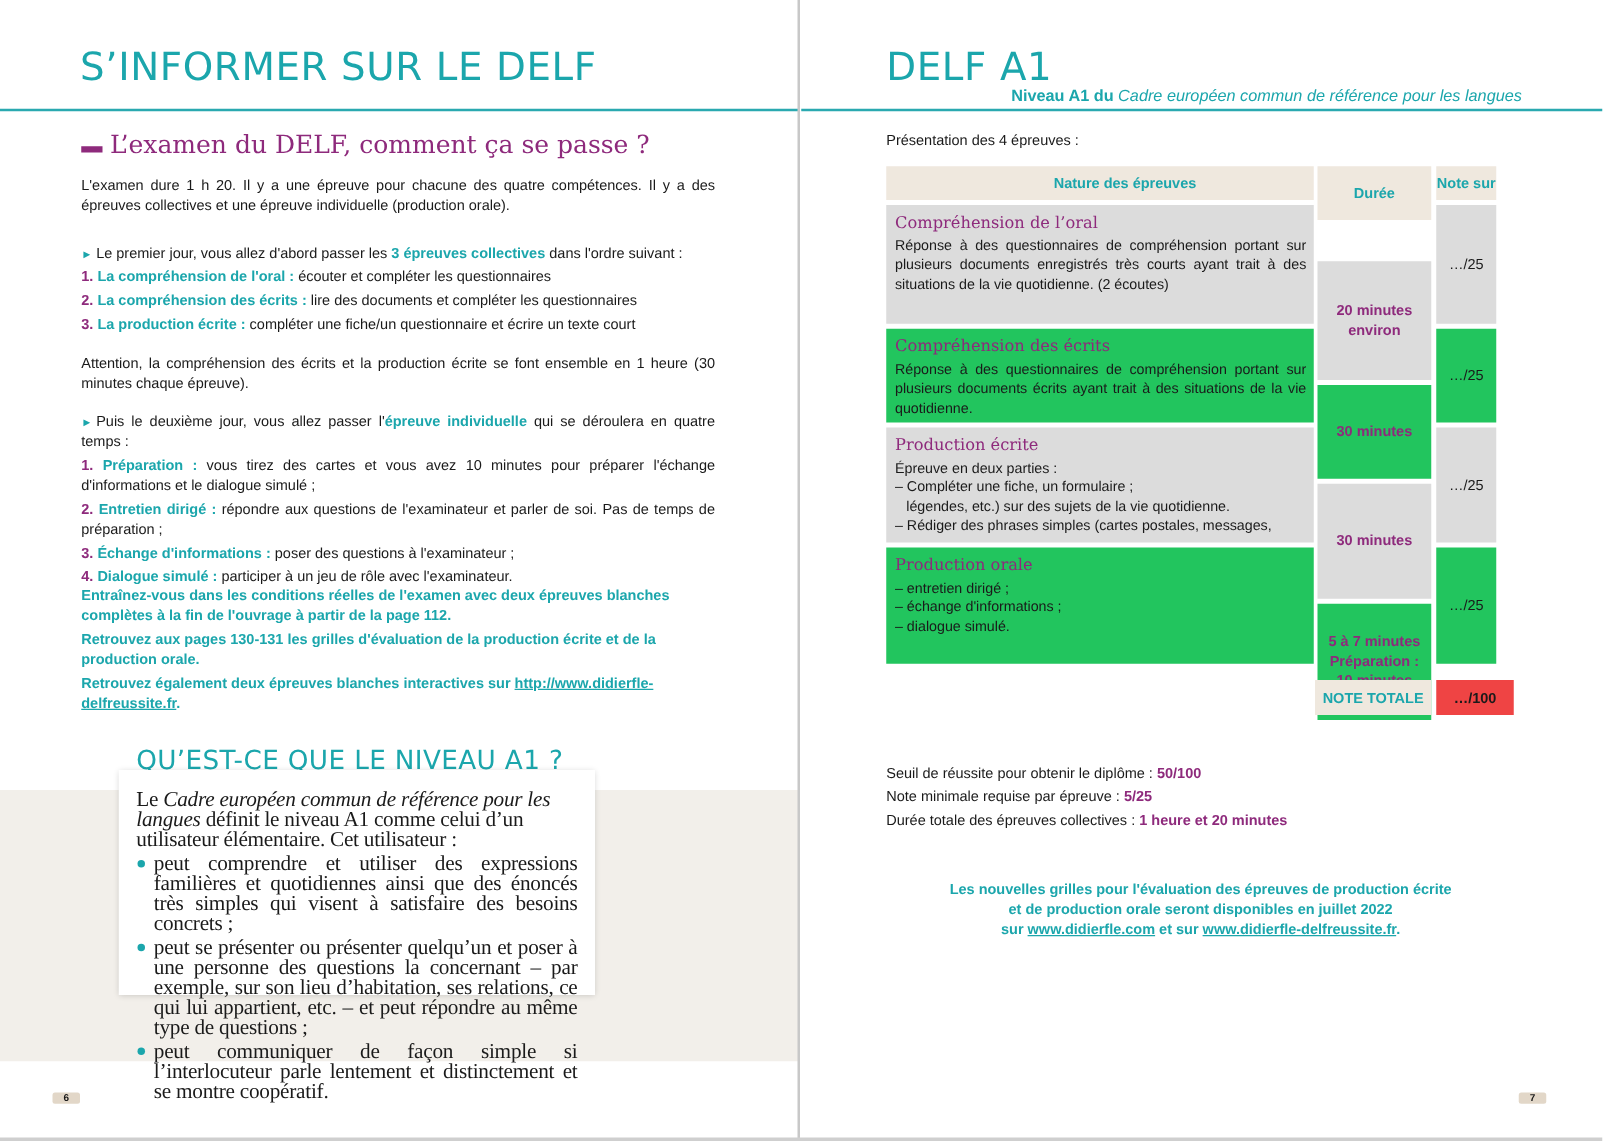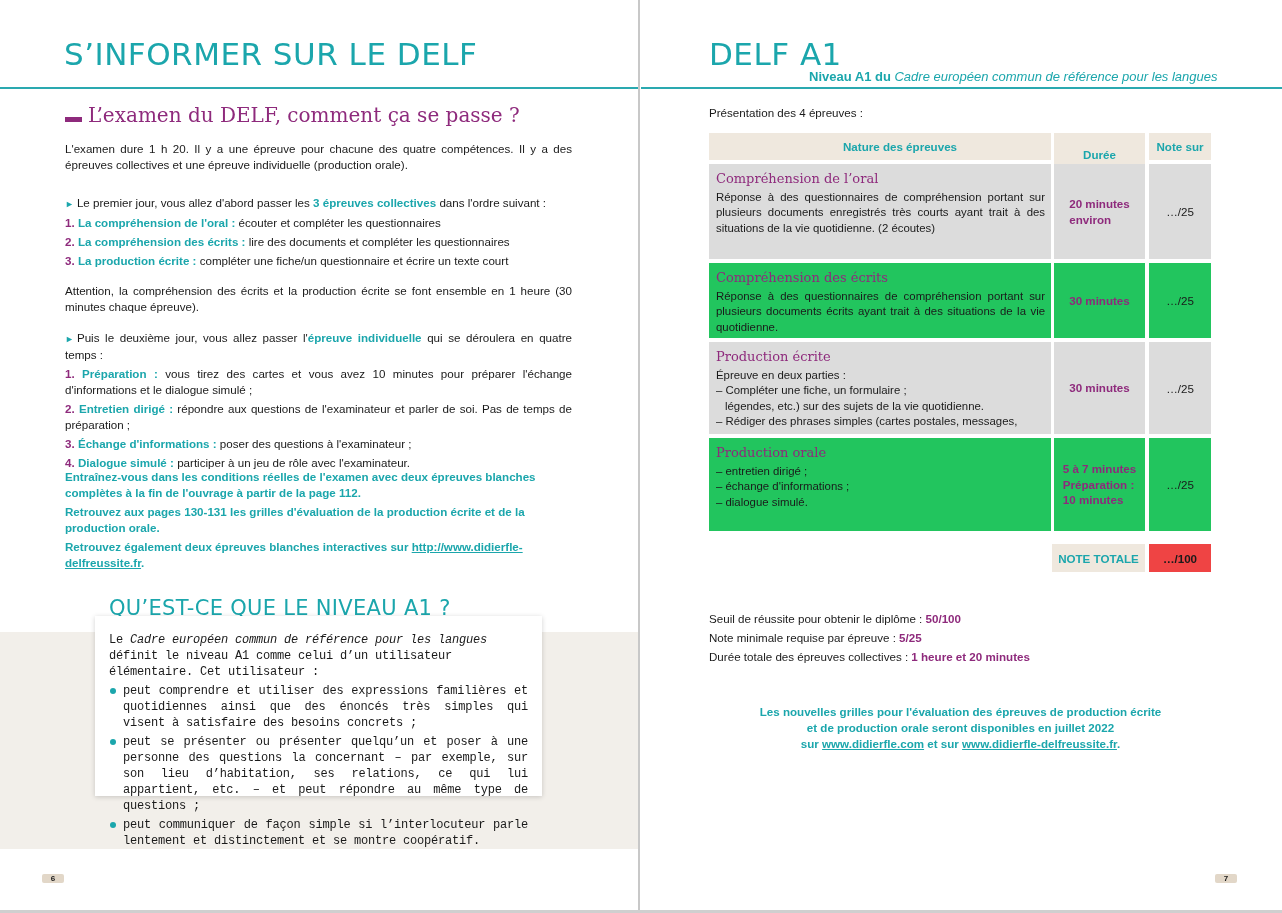--- a/index.html
+++ b/index.html
@@ -29,45 +29,45 @@
   .justify { text-align: justify; }
   .teal { color: #1ba6ac; font-weight: bold; }
   .plum { color: #8e2a7c; font-weight: bold; }
   .arrow { color: #1ba6ac; font-size: 9px; margin-right: 3px; }
   .line { display: block; }
   .gap { margin-top: 3px; }
   .u { text-decoration: underline; }
 
   .beige-band { position: absolute; left: 0; top: 632px; width: 639px; height: 217px; background: #f2efea; }
   .a1-title { position: absolute; left: 109px; top: 596px; font-family: "DejaVu Sans", sans-serif; font-size: 21px; color: #1ba6ac; letter-spacing: 0.3px; }
-  .card { position: absolute; left: 95px; top: 616px; width: 447px; height: 180px; background: #fff; box-shadow: 0 1px 5px rgba(0,0,0,0.18); padding: 16px 14px 0 14px; font-family: Liberation Mono, monospace; font-size: 12px; line-height: 16px; color: #1a1a1a; }
+  .card { position: absolute; left: 95px; top: 616px; width: 381px; height: 180px; background: #fff; box-shadow: 0 1px 5px rgba(0,0,0,0.18); padding: 16px 14px 0 14px; font-family: Liberation Serif, serif; font-size: 17px; line-height: 16px; color: #1a1a1a; }
   .card .intro { letter-spacing: -0.2px; }
   .card ul { list-style: none; margin-top: 3px; }
   .card li { position: relative; padding-left: 14px; text-align: justify; margin-bottom: 3px; letter-spacing: -0.2px; }
   .card li .dot { position: absolute; left: 1px; top: 5px; width: 6px; height: 6px; border-radius: 50%; background: #1ba6ac; }
 
   .page-num { position: absolute; top: 874px; width: 22px; height: 9px; background: #e2d7c8; border-radius: 2px; font-size: 8px; line-height: 9px; text-align: center; font-weight: bold; }
   .pn-left { left: 42px; }
   .pn-right { left: 574px; }
 
   
   .intro-r { position: absolute; left: 68px; top: 106px; font-size: 11.6px; }
   .tbl { position: absolute; left: 68px; top: 133px; }
   .cell { position: absolute; }
   .hdr { background: #efe8de; color: #1ba6ac; font-weight: bold; font-size: 11.6px; display: flex; align-items: center; justify-content: center; }
   .c1 { left: 0; width: 342px; padding-left: 40px; }
   .c2 { left: 345px; width: 91px; }
-  .c3 { left: 440px; width: 62px; }
+  .c3 { left: 440px; width: 48px; }
   .bg-grey { background: #dcdcdc; }
   .bg-beige { background: #22c55e; }
   .nature { padding: 7px 6px 0 7px; font-size: 11.4px; line-height: 15.5px; }
   .nature h3 { font-family: "DejaVu Serif", serif; font-weight: normal; font-size: 13px; color: #8e2a7c; margin-bottom: 3px; }
   .nature .just { text-align: justify; }
   .nature .it { font-style: italic; margin-top: 2px; }
-  .dur { display: flex; align-items: center; justify-content: center; color: #8e2a7c; font-weight: bold; font-size: 11.6px; line-height: 15.5px; }
+  .dur { display: flex; align-items: center; justify-content: center; text-align: center; color: #8e2a7c; font-weight: bold; font-size: 11.6px; line-height: 15.5px; margin-top: 45px; }
   .note { display: flex; align-items: center; justify-content: center; font-size: 11.6px; }
   .tot-label { position: absolute; left: 343px; top: 411px; width: 93px; height: 28px; background: #efe8de; color: #1ba6ac; font-weight: bold; font-size: 11.6px; display: flex; align-items: center; justify-content: center; }
   .tot-val { position: absolute; left: 440px; top: 411px; width: 62px; height: 28px; background: #ef4444; font-weight: bold; font-size: 11.6px; display: flex; align-items: center; justify-content: center; }
 
   .stats { position: absolute; left: 68px; top: 609px; font-size: 11.6px; line-height: 19px; }
   .notice { position: absolute; left: 68px; top: 704px; width: 503px; text-align: center; color: #1ba6ac; font-weight: bold; font-size: 11.6px; line-height: 16px; }
 </style>
 </head>
 <body>
 

